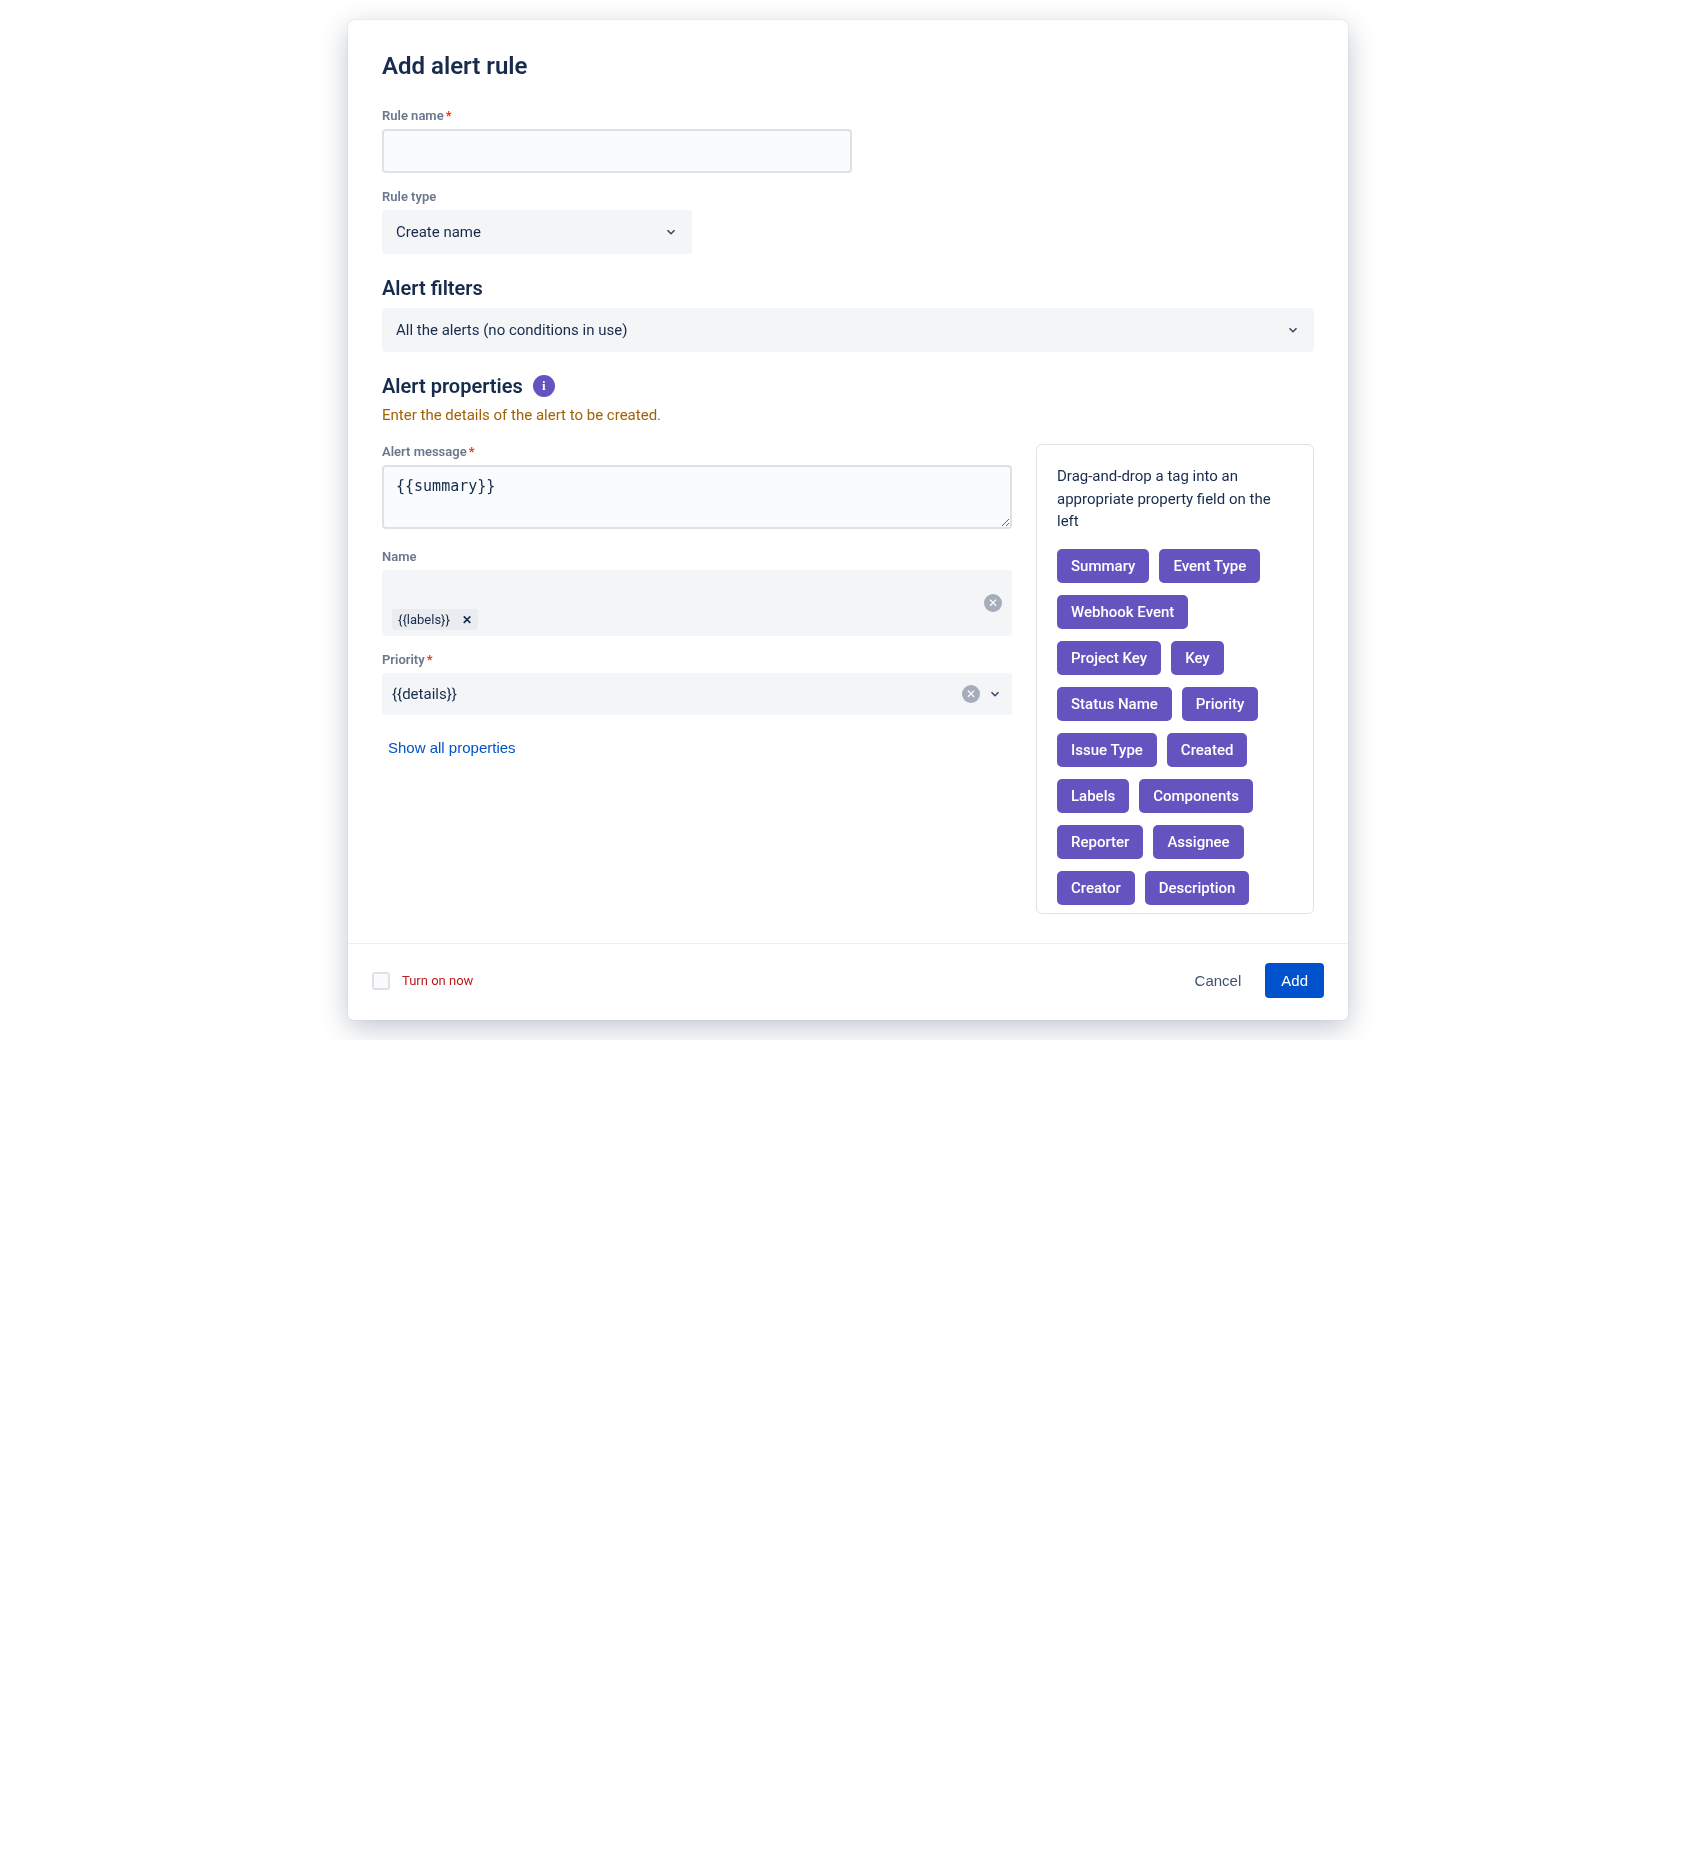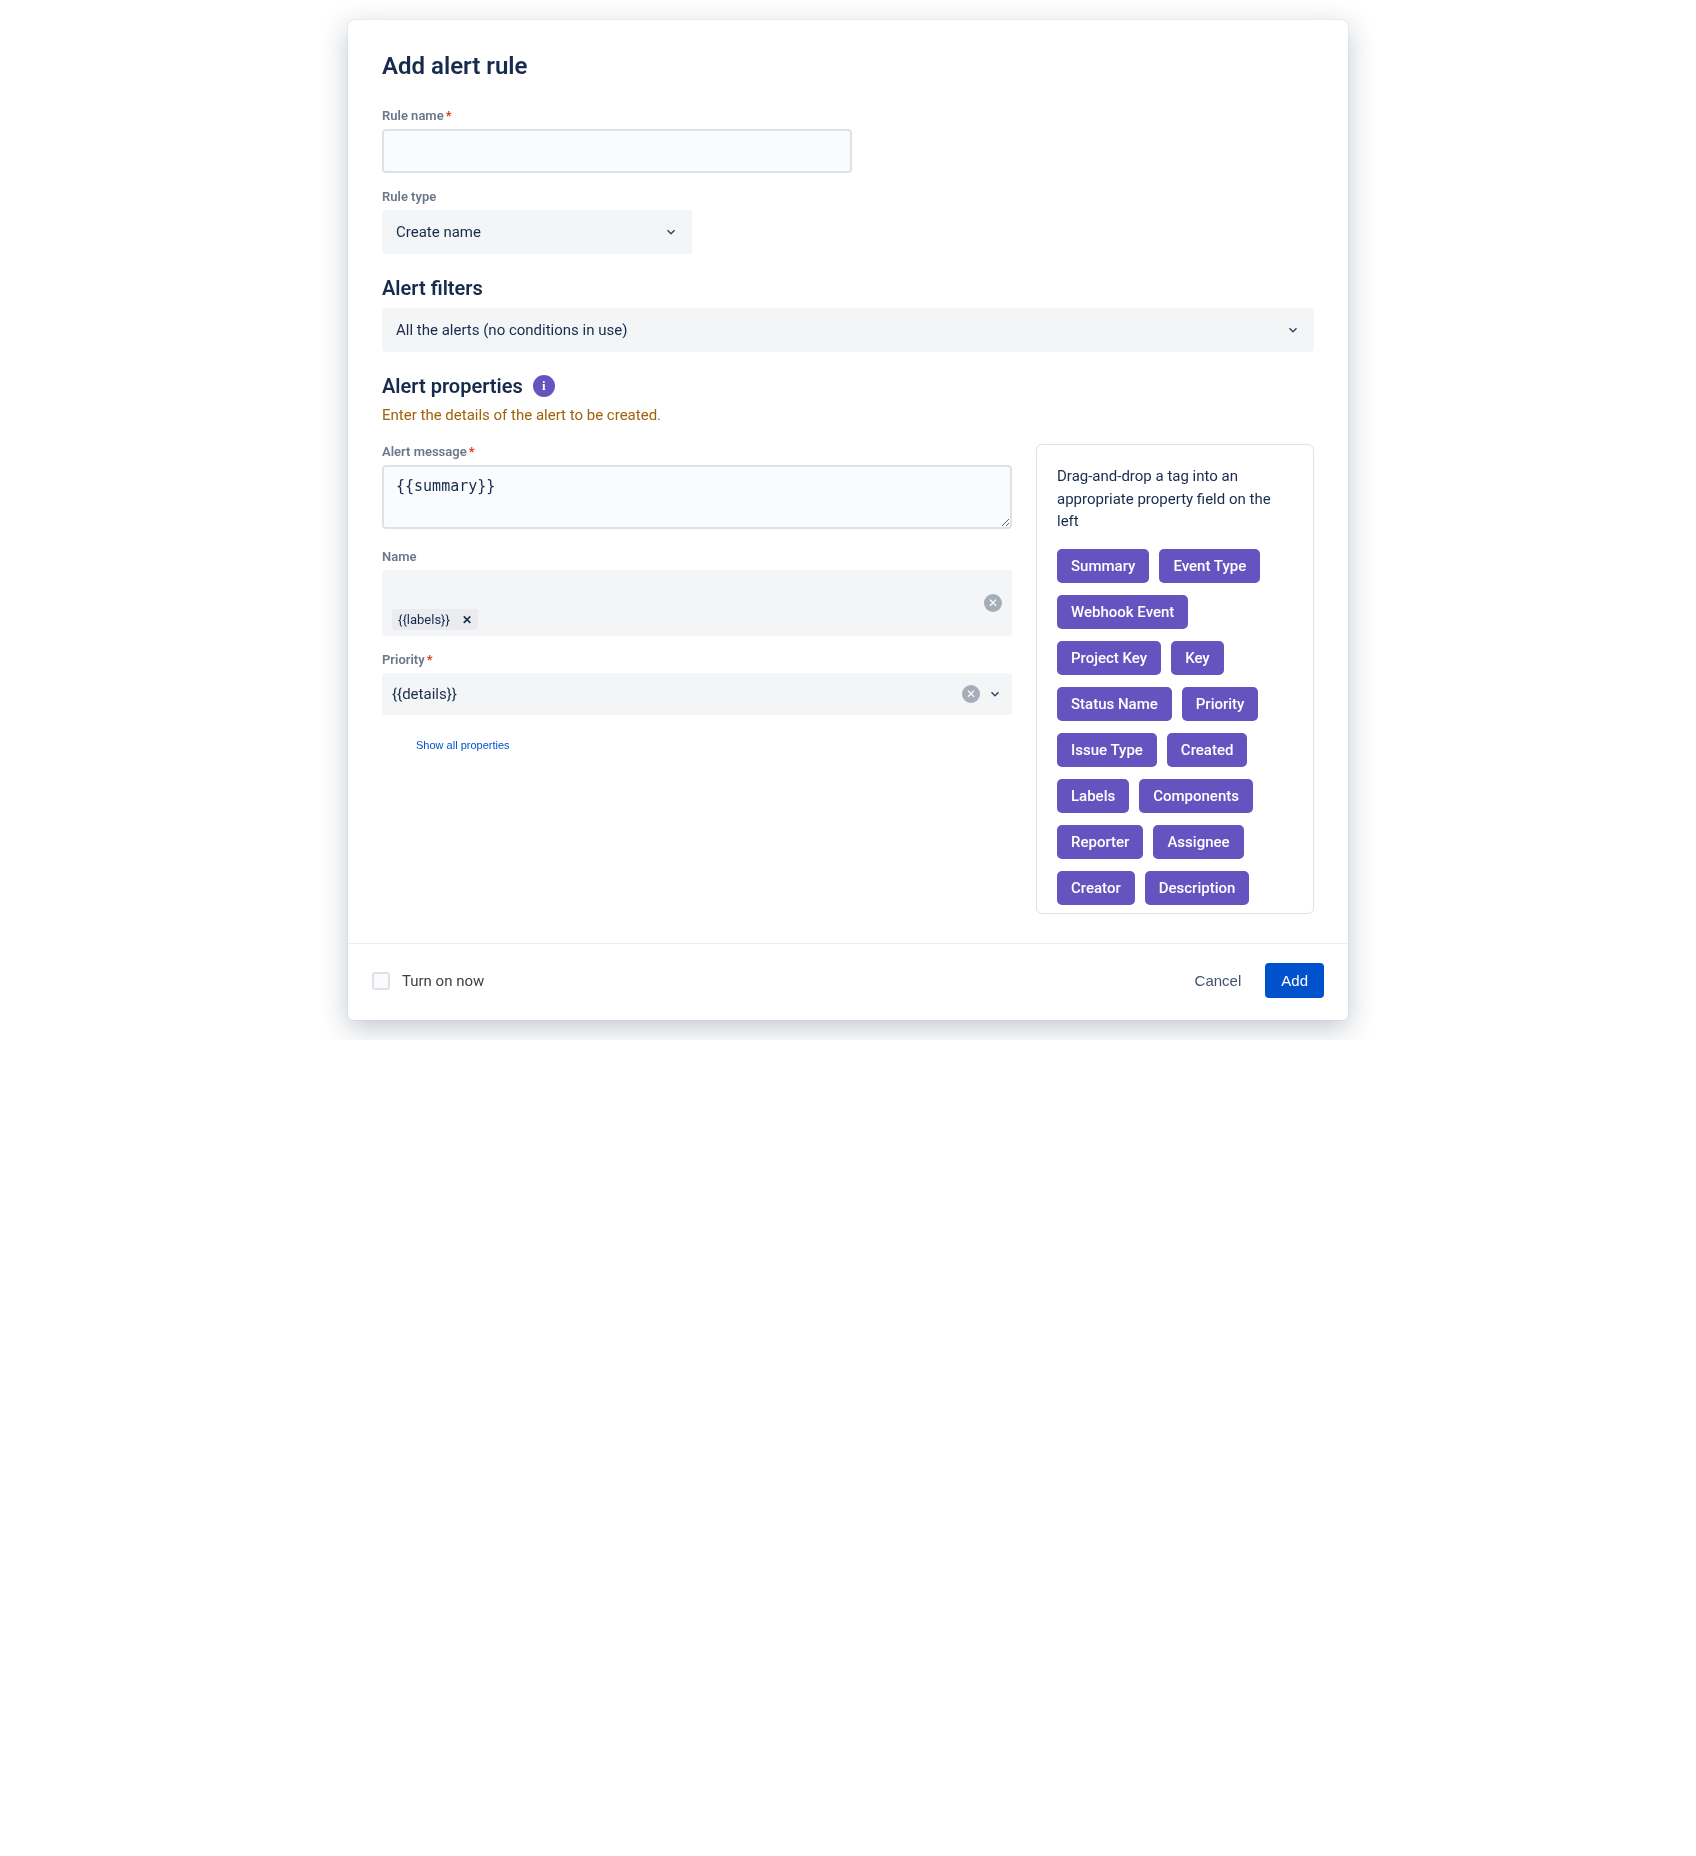--- a/index.html
+++ b/index.html
@@ -119,21 +119,21 @@
   .clear-dot {
     width:18px; height:18px; border-radius:50%;
     background:#A5ADBA; color:#fff;
     display:inline-flex; align-items:center; justify-content:center;
     font-size:12px; cursor:pointer; flex:none;
   }
   .priority-box .value { flex:1; font-size:15px; color:#172B4D; }
   .priority-box .chev { margin-left:8px; }
   .link-btn {
     background:none; border:none; color:#0052CC;
-    font-size:11px; font-weight:500; padding:8px 6px; cursor:pointer;margin-left:28px;
+    font-size:15px; font-weight:500; padding:8px 6px; cursor:pointer;
   }
   .side-hint {
     font-size:15px; color:#172B4D; line-height:1.5; margin:0 0 16px 0;
   }
   .tag-pill {
     display:inline-block;
     background:#6554C0; color:#fff;
     border-radius:5px;
     padding:8px 14px;
     font-size:15px; font-weight:500;
@@ -145,21 +145,21 @@
     margin-top:30px;
     padding:18px 24px 22px 24px;
     display:flex; align-items:center;
     background:#fff;
     box-shadow: 0 -1px 0 rgba(9,30,66,0.08);
   }
   .checkbox {
     width:18px; height:18px; border:2px solid #DFE1E6; border-radius:3px;
     margin-right:12px; display:inline-block; cursor:pointer; background:#FAFBFC;
   }
-  .footer-label { font-size:15px; color:#404040; }
+  .footer-label { font-size:13px; color:#b91c1c; }
   .spacer { flex:1; }
   .btn {
     border:none; border-radius:4px;
     padding:9px 16px; font-size:15px; font-weight:500;
     cursor:pointer;
   }
   .btn-subtle { background:transparent; color:#42526E; margin-right:8px; }
   .btn-primary { background:#0052CC; color:#fff; }
   .tags-overflow { max-height: 470px; overflow:hidden; }
 </style>

